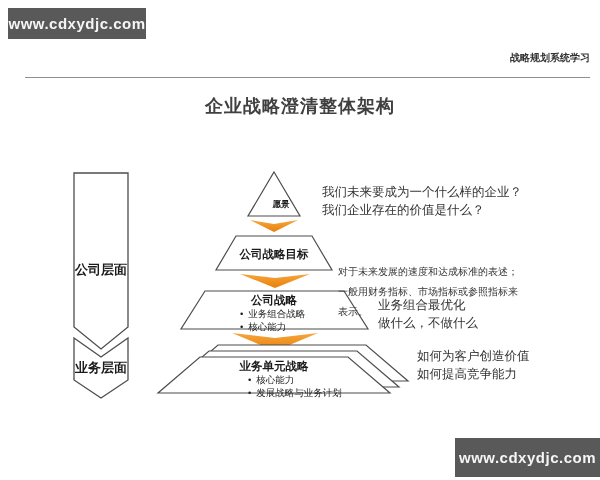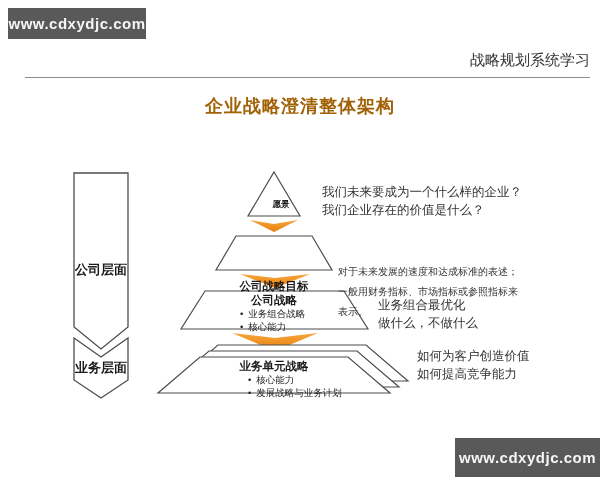--- a/index.html
+++ b/index.html
@@ -2,24 +2,24 @@
 <html><head>
 <meta charset="utf-8">
 <style>
   html,body{margin:0;padding:0;background:#e9e9e9;}
   .stage{position:relative;width:600px;height:480px;background:#ffffff;overflow:hidden;
          font-family:"Liberation Sans", sans-serif;color:#222;}
   .wm{position:absolute;background:#595959;color:#f5f5f5;display:flex;align-items:center;
       justify-content:center;font-size:15px;font-weight:bold;letter-spacing:.5px;}
   .wm-top{left:8px;top:8px;width:138px;height:31px;}
   .wm-bottom{left:455px;top:438px;width:145px;height:39px;}
-  .hdr-right{position:absolute;top:51px;right:10px;font-size:15px;font-weight:normal;color:#333;}
+  .hdr-right{position:absolute;top:51px;right:10px;font-size:10px;font-weight:bold;color:#333;}
   .rule{position:absolute;top:77px;left:25px;width:565px;border-top:1.5px solid #8f8f8f;}
   .title{position:absolute;top:94px;left:0;width:100%;text-align:center;
-         font-size:18px;font-weight:bold;color:#a16207;letter-spacing:1px;}
+         font-size:18px;font-weight:bold;color:#404040;letter-spacing:1px;}
   svg.diagram{position:absolute;left:0;top:0;}
   .shape-label{position:absolute;font-weight:bold;color:#1a1a1a;text-align:center;white-space:nowrap;}
   .banner-label{font-size:13px;width:74px;left:64px;}
   .lvl-title{font-size:11.5px;width:140px;left:204px;}
   .lvl-vision{font-size:8.5px;width:54px;left:254px;top:199px;}
   .bullets{position:absolute;font-size:9.5px;line-height:12.5px;color:#222;white-space:nowrap;}
   .bullets div::before{content:"•";margin-right:5px;}
   .ann{position:absolute;font-size:12.5px;line-height:18px;color:#333;white-space:nowrap;}
   .ann2{line-height:20px;font-size:10px;margin-top:32px;}
 </style>
@@ -57,21 +57,21 @@
 
     <polygon points="218,345 366,345 408,381 176,381" fill="#ffffff" stroke="#4d4d4d" stroke-width="1.2"></polygon>
     <polygon points="209,351 357,351 399,387 167,387" fill="#ffffff" stroke="#4d4d4d" stroke-width="1.2"></polygon>
     <polygon points="200,357 348,357 390,393 158,393" fill="#ffffff" stroke="#4d4d4d" stroke-width="1.2"></polygon>
   </svg>
 
   <div class="shape-label banner-label" style="top:261px;font-family:Liberation Serif, serif;">公司层面</div>
   <div class="shape-label banner-label" style="top:359px;">业务层面</div>
 
   <div class="shape-label lvl-vision">愿景</div>
-  <div class="shape-label lvl-title" style="top:247px;margin-top:32px;">公司战略目标</div>
+  <div class="shape-label lvl-title" style="top:247px;">公司战略目标</div>
   <div class="shape-label lvl-title" style="top:293px;">公司战略</div>
   <div class="bullets" style="left:240px;top:308px;">
     <div>业务组合战略</div>
     <div>核心能力</div>
   </div>
   <div class="shape-label lvl-title" style="top:359px;">业务单元战略</div>
   <div class="bullets" style="left:248px;top:374px;">
     <div>核心能力</div>
     <div>发展战略与业务计划</div>
   </div>

